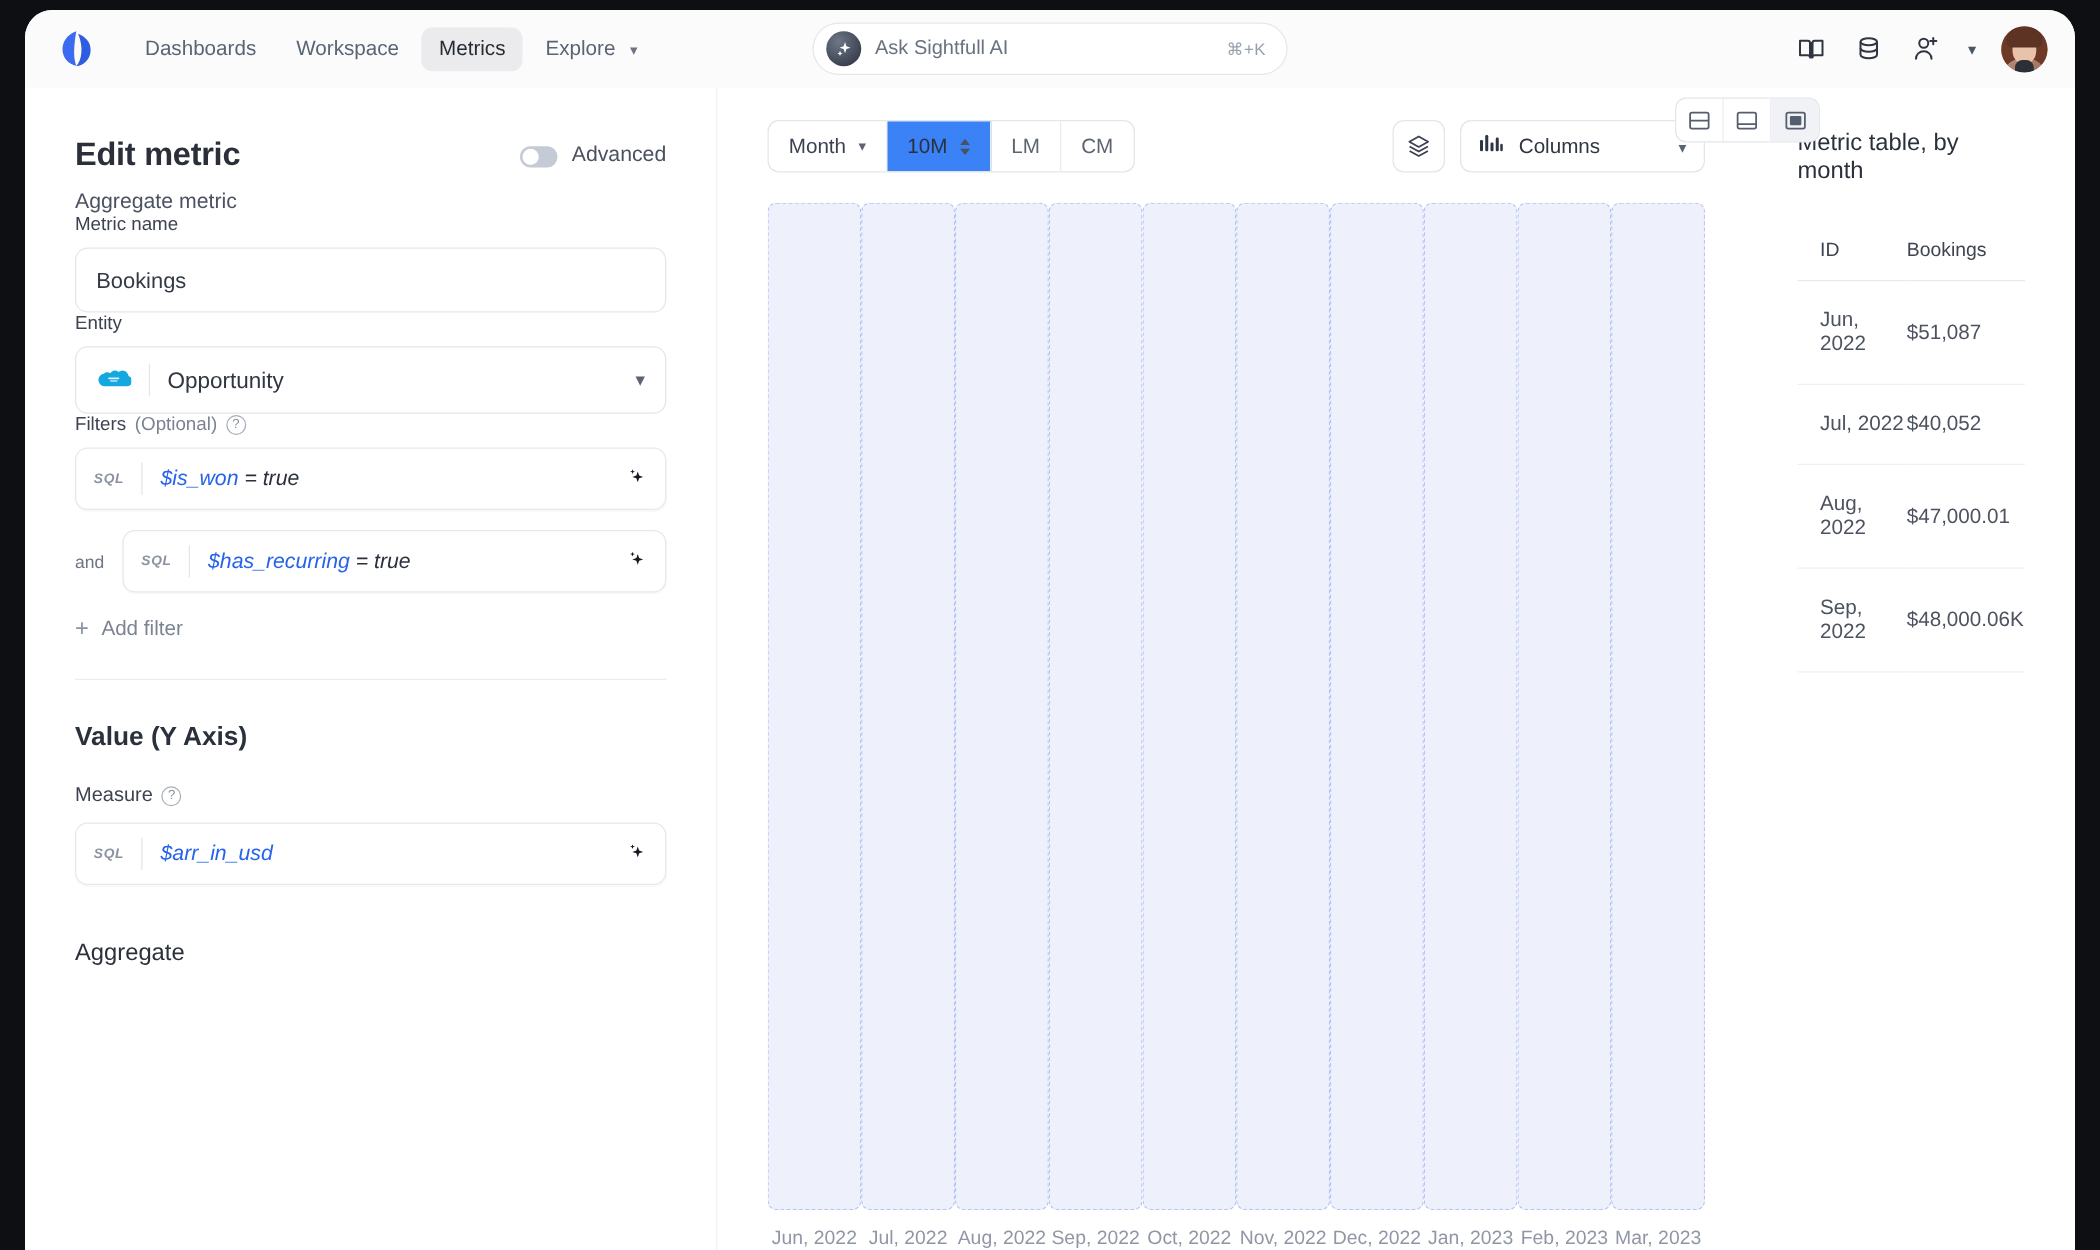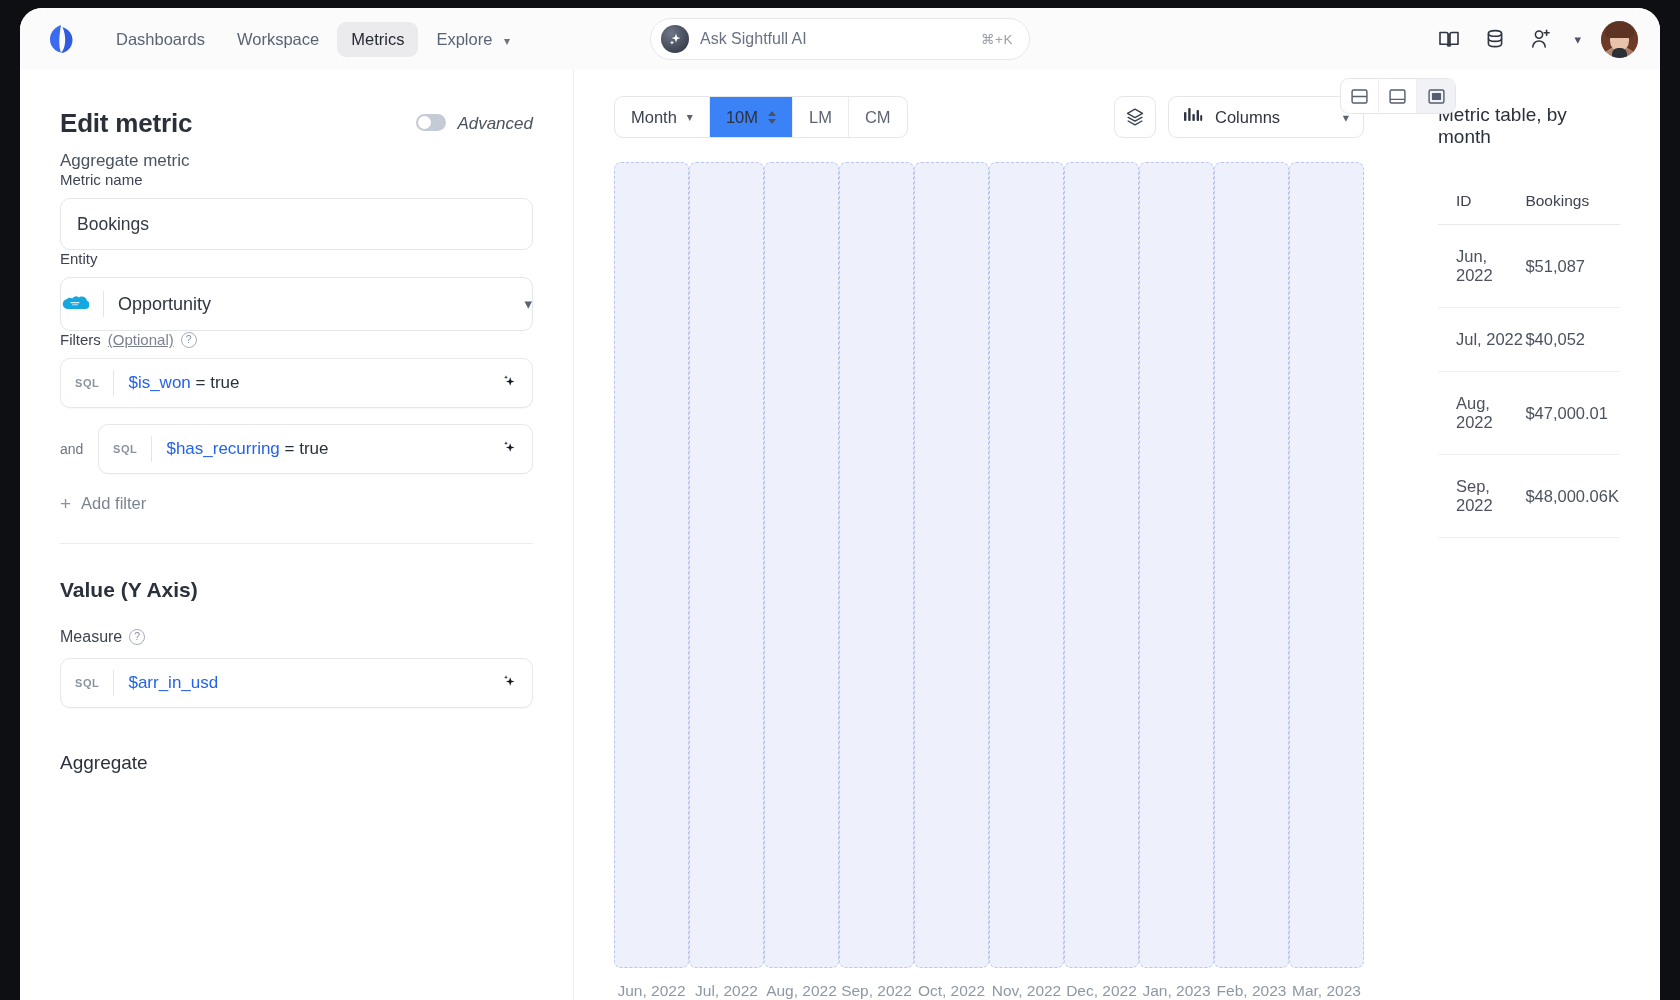--- a/index.html
+++ b/index.html
@@ -82,56 +82,57 @@
   
   .left {
     width: 554px; flex: 0 0 554px;
     border-right: 1px solid #eceef1;
     padding: 38px 40px 0 40px;
     overflow: hidden;
     background: #fff;
   }
   .panel-head { display: flex; align-items: center; justify-content: space-between; }
   .panel-title { font-size: 26px; font-weight: 600; color: #2a2f39; letter-spacing: -.2px; }
-  .adv { display: flex; align-items: flex-start; gap: 11px; cursor: pointer; font-style: italic; }
+  .adv { display: flex; align-items: flex-end; gap: 11px; cursor: pointer; }
   .toggle {
     width: 30px; height: 17px; border-radius: 9px; background: #c4cbd6;
     position: relative;
   }
   .toggle i { position:absolute; left:2px; top:2px; width:13px; height:13px; border-radius:50%; background:#fff; }
   .adv-label { font-size: 17px; color: #4b5costant; color:#4b5563; }
   .adv-label { font-size: 17px; color: #4a5160; }
   .panel-sub { font-size: 17px; color: #4b5261; margin-top: 12px; }
 
   .field-label { font-size: 15px; color: #3d4350; margin-bottom: 10px; display:flex; align-items:center; gap:7px;}
-  .field-label .opt { color: #7a8292; text-decoration: underline; }
+  .field-label .opt { color: #7a8292; }
   .qmark {
     width: 16px; height: 16px; border-radius: 50%; border: 1.3px solid #a7aebb;
     color:#8b93a1; font-size: 10.5px; line-height: 13px; text-align:center; display:inline-block;
   }
   .group { }
 
   .input-box {
     height: 52px; border: 1px solid #e4e6ea; border-radius: 10px;
     display: flex; align-items: center; padding: 0 16px;
     font-size: 17.5px; color: #333a46; background: #fff;
   }
   .select-box {
     height: 54px; border: 1px solid #e4e6ea; border-radius: 10px;
-    display: flex; align-items: center; padding: 0 0; background:#fff;
+    display: flex; align-items: center; padding: 0 16px; background:#fff;
   }
   .sf-icon { width: 28px; height: 20px; flex:0 0 28px; }
   .vsep { width:1px; height: 26px; background:#e2e5ea; margin: 0 14px; }
   .select-value { font-size: 18px; color: #2f3541; }
   .select-caret { margin-left: auto; font-size: 15px; color: #5d6471; }
 
   .sql-row {
     height: 50px; border: 1px solid #e6e8ec; border-radius: 10px;
     display: flex; align-items: center; padding: 0 14px; background: #fff;
     box-shadow: 0 1px 1px rgba(16,24,40,.03);
+    font-style: italic;
   }
   .sql-tag { font-size: 11px; letter-spacing: .6px; color: #8b93a1; font-weight: 600; }
   .sql-expr { font-size: 17px; color: #2b313c; white-space: nowrap; }
   .sql-var { color: #2563eb; }
   .spark { margin-left: auto; color: #1b2027; font-size: 17px; }
   .and-row { display: flex; align-items: center; margin-top: 16px; }
   .and-label { width: 38px; font-size: 14px; color: #6d7483; }
   .and-row .sql-row { flex: 1; }
 
   .addfilter { display: flex; align-items: center; gap: 10px; margin-top: 20px; cursor: pointer; }

